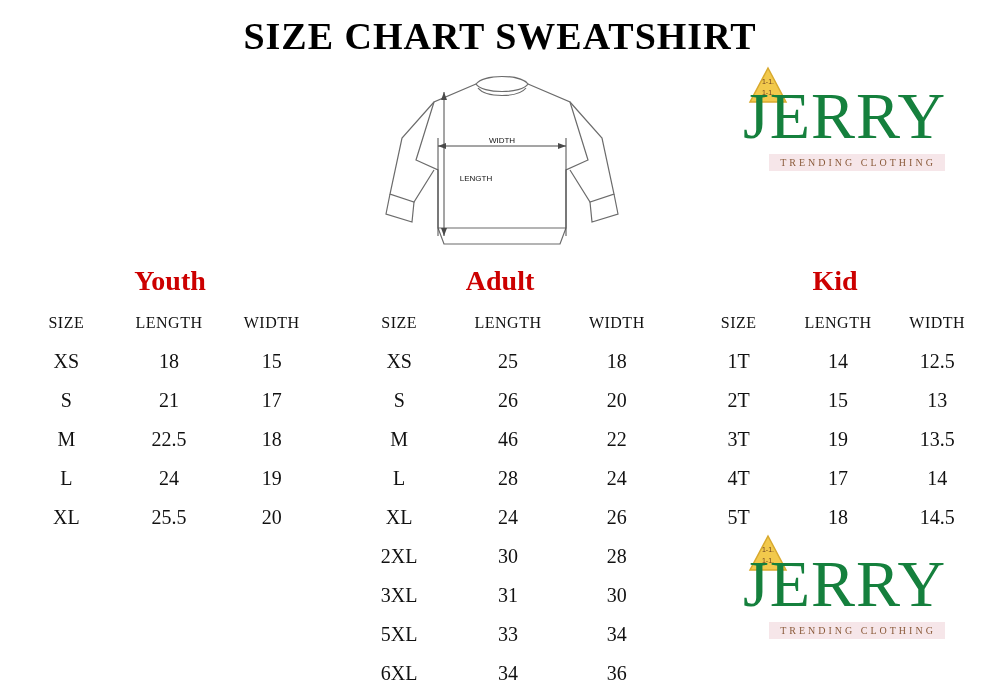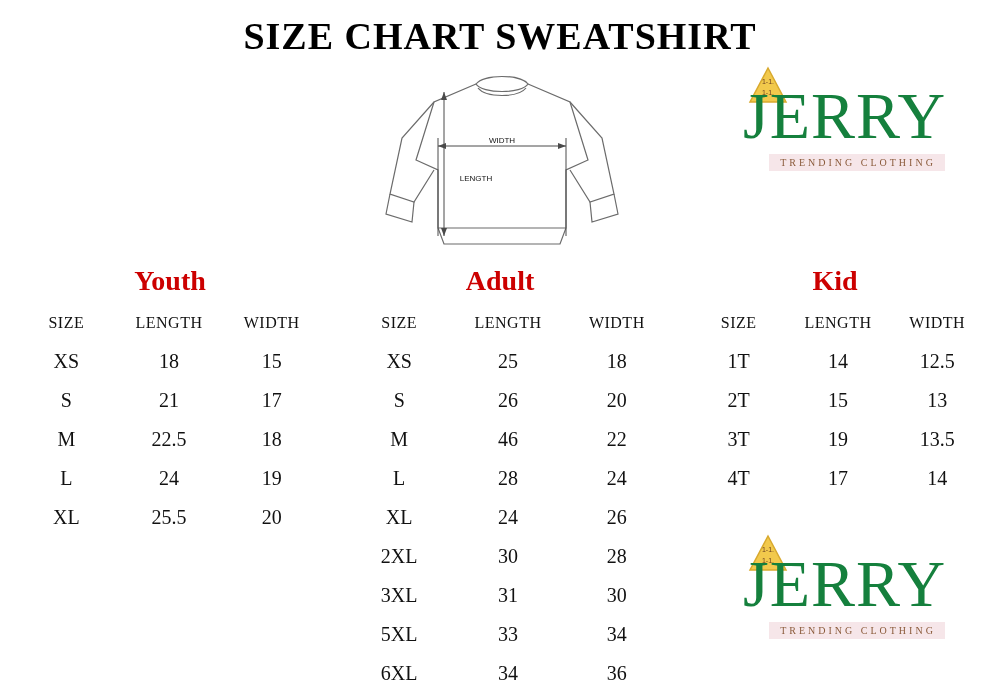--- a/index.html
+++ b/index.html
@@ -321,16 +321,21 @@
       <tr>
         <td>3T</td>
         <td>19</td>
         <td>13.5</td>
       </tr>
       <tr>
         <td>4T</td>
         <td>17</td>
         <td>14</td>
       </tr>
+      <tr>
+        <td>5T</td>
+        <td>18</td>
+        <td>14.5</td>
+      </tr>
     </tbody>
   </table>
 
 </div>
 
 </body></html>

